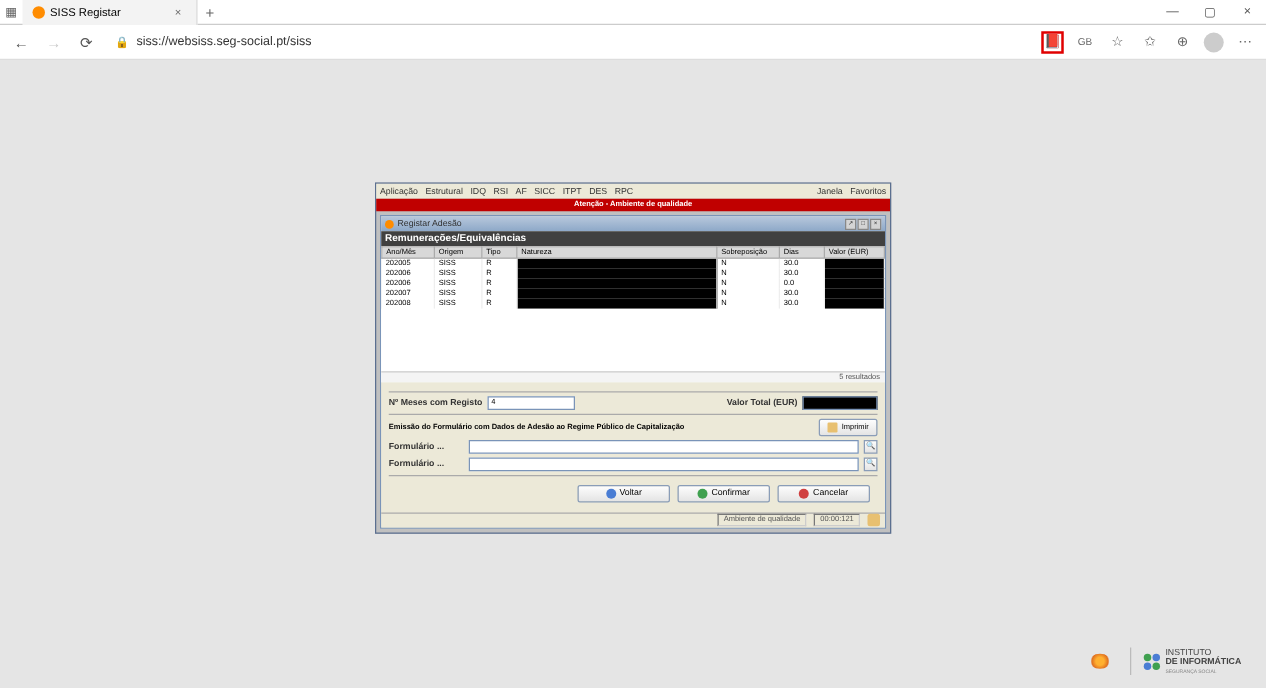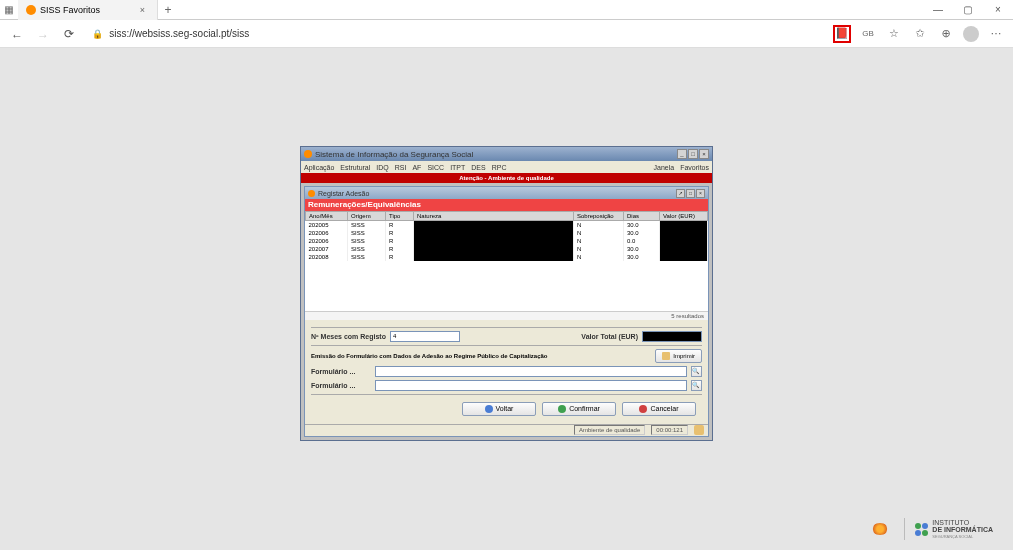--- a/index.html
+++ b/index.html
@@ -34,21 +34,21 @@
 .app-menubar .right { margin-left: auto; display: flex; gap: 6px; }
 
 .attention-bar { height: 10px; background: #c00000; color: #fff; font-size: 6px; font-weight: bold; text-align: center; line-height: 10px; }
 
 .sub-window { margin: 3px; border: 1px solid #7a94b8; background: #ece9d8; }
 .sub-titlebar { height: 12px; background: linear-gradient(#b8c8dc, #8da8c8); display: flex; align-items: center; padding: 0 3px; font-size: 7px; color: #333; }
 .sub-titlebar .tbicon { width: 7px; height: 7px; background: #ff8c00; border-radius: 50%; margin-right: 3px; }
 .sub-titlebar .wbtns { margin-left: auto; display: flex; gap: 1px; }
 .sub-titlebar .wbtn { width: 9px; height: 9px; background: #d4d4d4; border: 1px solid #888; font-size: 5px; text-align: center; line-height: 7px; }
 
-.section-header { height: 12px; background: #ef4444; color: #fff; font-size: 8px; font-weight: bold; padding: 0 3px; line-height: 12px; }
+.section-header { height: 12px; background: #404040; color: #fff; font-size: 8px; font-weight: bold; padding: 0 3px; line-height: 12px; }
 
 .table-wrap { background: #fff; }
 table { width: 100%; border-collapse: collapse; font-size: 6px; }
 th { background: #d8d8d8; border: 1px solid #aaa; padding: 1px 3px; text-align: left; font-weight: normal; height: 9px; }
 td { padding: 0 3px; height: 8px; border-right: 1px solid #eee; }
 .blackbox { background: #000; }
 .whitespace-area { height: 50px; background: #fff; }
 .results-footer { background: #f4f4f4; text-align: right; font-size: 6px; color: #555; padding: 1px 4px; border-top: 1px solid #ccc; }
 
 .form-area { padding: 4px 6px; font-size: 7px; background: #ece9d8; }
@@ -89,21 +89,21 @@
 .logo2-text .l2 { font-weight: bold; }
 .logo2-text .l3 { font-size: 4px; color: #888; }
 </style>
 </head>
 <body>
 
 <div class="browser-titlebar">
   <div style="width:18px;text-align:center;font-size:10px;color:#666">▦</div>
   <div class="tab">
     <span class="favicon"></span>
-    <span>SISS Favoritos</span>
+    <span>SISS Registar</span>
     <span class="close-x">×</span>
   </div>
   <div class="new-tab">+</div>
   <div class="win-controls">
     <span>—</span>
     <span>▢</span>
     <span>×</span>
   </div>
 </div>
 
@@ -120,29 +120,20 @@
     <span class="tb-icon" style="font-size:8px">GB</span>
     <span class="tb-icon">☆</span>
     <span class="tb-icon">✩</span>
     <span class="tb-icon">⊕</span>
     <span class="avatar-icon"></span>
     <span class="tb-icon">⋯</span>
   </div>
 </div>
 
 <div class="app-window">
-  <div class="app-titlebar">
-    <span class="tbicon"></span>
-    <span>Sistema de Informação da Segurança Social</span>
-    <div class="wbtns">
-      <span class="wbtn">_</span>
-      <span class="wbtn">□</span>
-      <span class="wbtn">×</span>
-    </div>
-  </div>
   <div class="app-menubar">
     <span>Aplicação</span>
     <span>Estrutural</span>
     <span>IDQ</span>
     <span>RSI</span>
     <span>AF</span>
     <span>SICC</span>
     <span>ITPT</span>
     <span>DES</span>
     <span>RPC</span>

